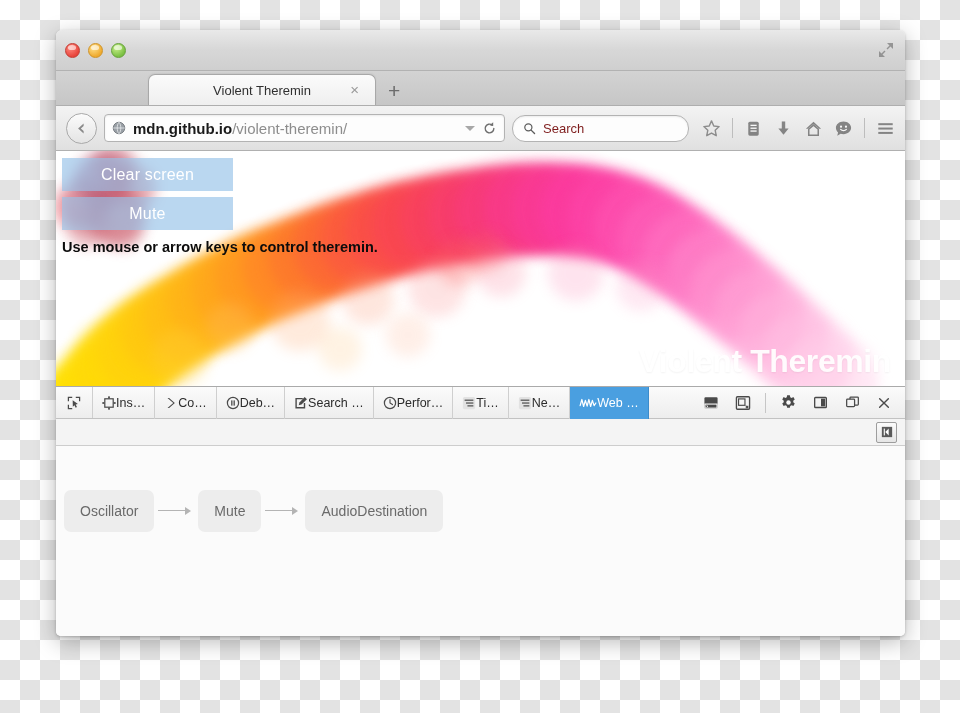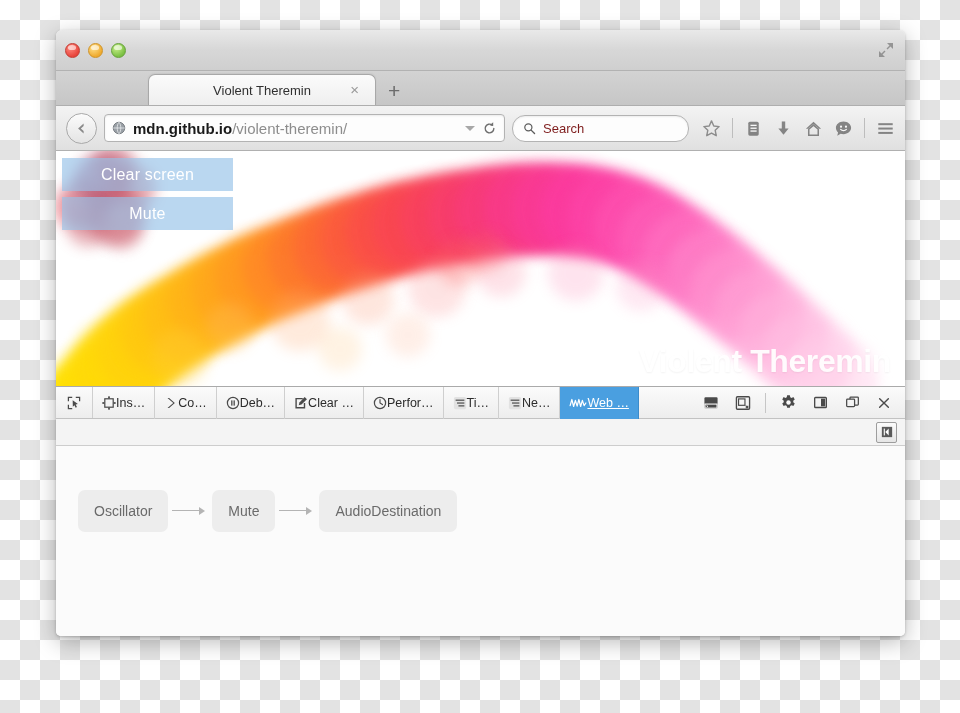--- a/index.html
+++ b/index.html
@@ -278,21 +278,20 @@
     padding: 16px 9px;
     border-right: 1px solid #cfcfcf;
     font-size: 12.5px;
     color: #2b2b2b;
     white-space: nowrap;
   }
   .dt-tab.active {
     background: #4a9fe0;
     color: #ffffff;
     border-right-color: #3c8ccb;
-    text-decoration: underline;
   }
   .dt-spacer { flex: 1 1 auto; }
   .dt-right {
     display: flex;
     align-items: center;
     gap: 2px;
     padding: 0 6px;
   }
   .dt-btn {
     width: 30px; height: 30px;
@@ -314,21 +313,21 @@
     border-radius: 2px;
     background: linear-gradient(to bottom, #fbfbfb, #e6e6e6);
     display: flex; align-items: center; justify-content: center;
   }
   .dt-panel {
     height: 130px;
     background: #fbfbfb;
     position: relative;
     display: flex;
     align-items: center;
-    padding-left: 22px;
+    padding-left: 8px;
     gap: 0;
   }
   .audio-node {
     background: #ededed;
     border-radius: 7px;
     height: 42px;
     display: flex;
     align-items: center;
     justify-content: center;
     padding: 0 16px;
@@ -505,20 +504,21 @@
       <div class="blob" style="left:10px; top:52px;  width:44px; height:44px; background:#cc5563; opacity:.42;"></div>
       <div class="blob" style="left:-6px; top:40px;  width:34px; height:34px; background:#f3606a; opacity:.35;"></div>
       <div class="blob" style="left:46px; top:58px;  width:40px; height:40px; background:#d4606a; opacity:.35;"></div>
 
       <div class="blob" style="left:380px; top:88px; width:46px; height:46px; background:#fb6060; opacity:.3;"></div>
       <div class="blob" style="left:410px; top:82px; width:40px; height:40px; background:#fb6a6a; opacity:.26;"></div>
     </div>
 
     <button class="page-btn" id="btn-clear">Clear screen</button>
     <button class="page-btn" id="btn-mute">Mute</button>
+    <div class="page-hint">Use mouse or arrow keys to control theremin.</div>
     <div class="watermark">Violent Theremin</div>
   </div>
 
   <div class="devtools">
     <div class="dt-toolbar">
       <div class="dt-pick">
         <svg viewBox="0 0 18 18" width="16" height="16">
           <path d="M2 2 H7 V3.4 H3.4 V7 H2 Z M16 2 V7 H14.6 V3.4 H11 V2 Z M2 16 V11 H3.4 V14.6 H7 V16 Z" fill="#4a4a4a"></path>
           <path d="M7.5 6 L13.4 10.2 L10.9 10.8 L12.3 13.6 L10.9 14.3 L9.5 11.5 L7.7 13.1 Z" fill="#4a4a4a"></path>
         </svg>
@@ -549,21 +549,21 @@
           <rect x="8.6" y="5" width="1.5" height="6" fill="#4a4a4a"></rect>
         </svg>
         <span>Deb…</span>
       </div>
 
       <div class="dt-tab">
         <svg viewBox="0 0 16 16" width="14" height="14">
           <path d="M1.6 2.2 H10 V3.8 H3.2 V12.6 H11.2 V8 H12.8 V14.2 H1.6 Z" fill="#4a4a4a"></path>
           <path d="M12.2 1 L14.8 3.6 L8.6 9.8 L5.4 10.6 L6.2 7.4 Z" fill="#4a4a4a"></path>
         </svg>
-        <span>Clear …</span>
+        <span>Search …</span>
       </div>
 
       <div class="dt-tab">
         <svg viewBox="0 0 16 16" width="14" height="14">
           <circle cx="8" cy="8" r="6.4" fill="none" stroke="#4a4a4a" stroke-width="1.4"></circle>
           <path d="M8 4.2 L8 8 L10.8 9.8" stroke="#4a4a4a" stroke-width="1.3" fill="none" stroke-linecap="round"></path>
         </svg>
         <span>Perfor…</span>
       </div>
 

